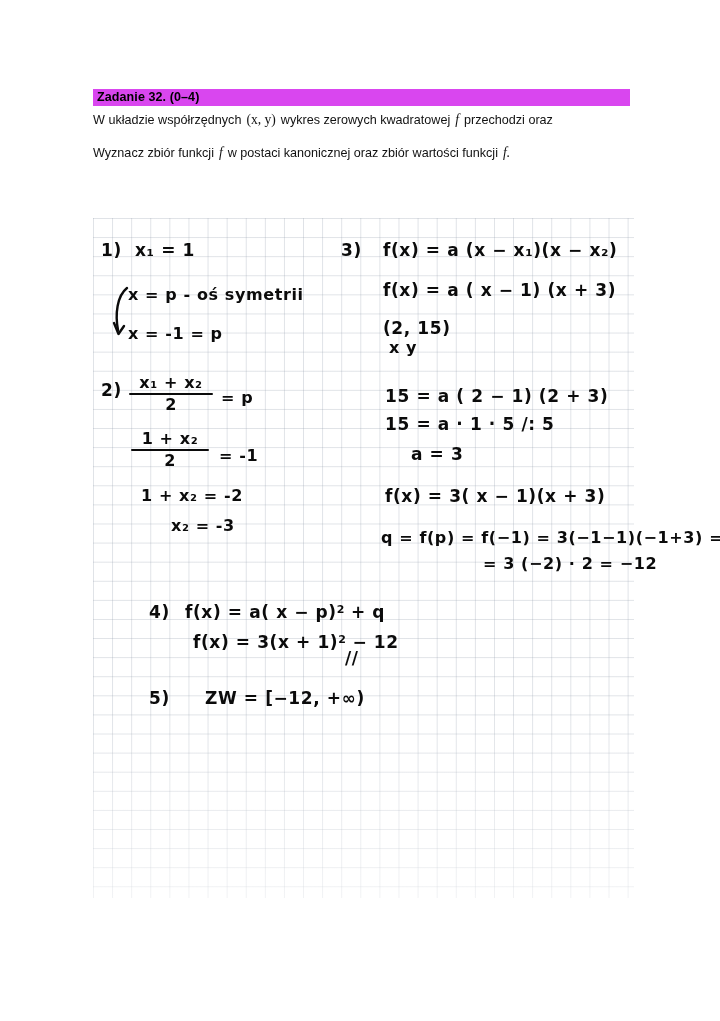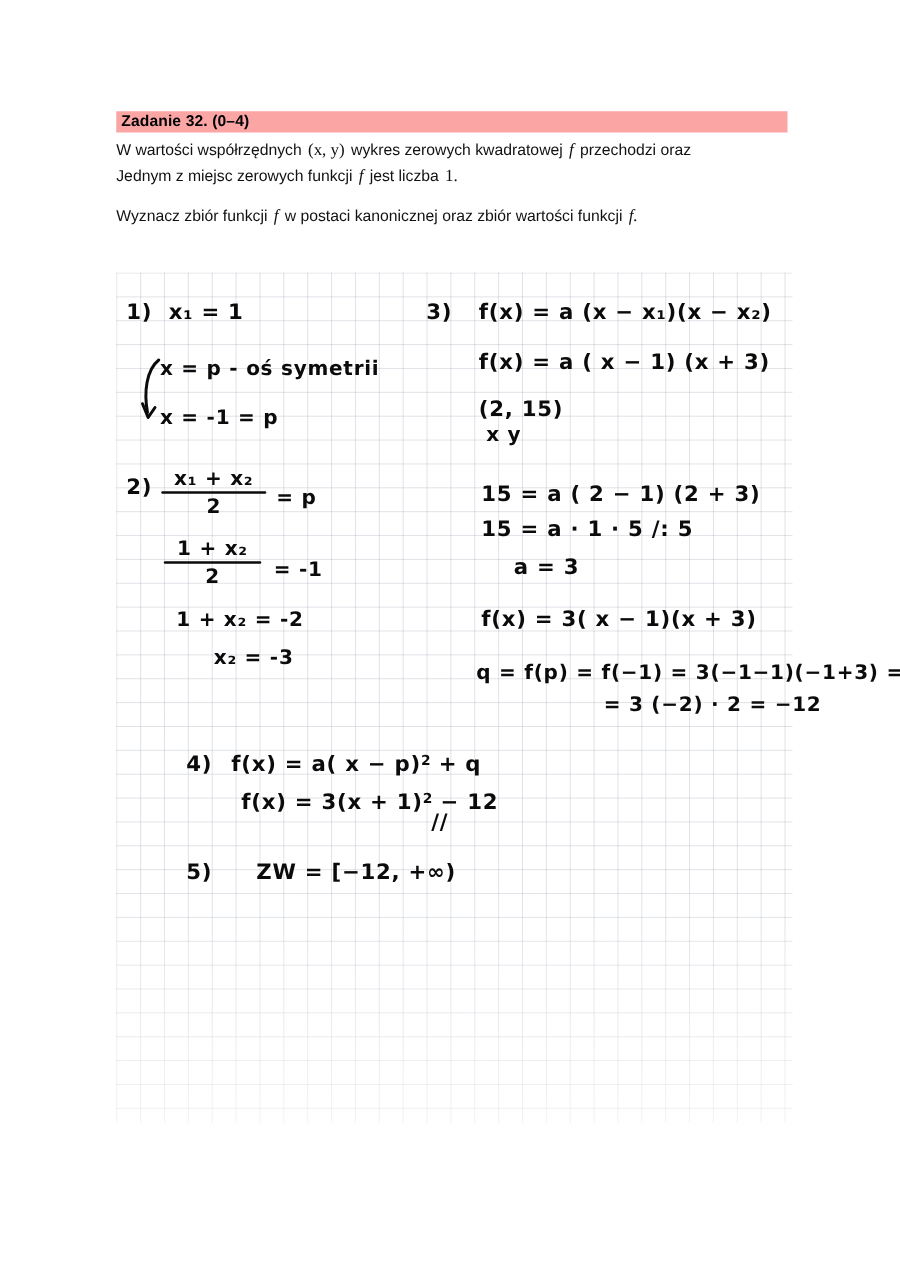--- a/index.html
+++ b/index.html
@@ -8,21 +8,21 @@
     background:#ffffff;
     font-family:"Liberation Sans", sans-serif;
     position:relative;
     overflow:hidden;
   }
   .page{position:absolute;inset:0;}
 
   
   .task-block{position:absolute;left:93px;top:89px;width:537px;}
   .task-header{
-    background:#fca5a5;
+    background:#d946ef;
     height:17px;
     line-height:17px;
     padding-left:4px;
     font-size:12.5px;
     font-weight:bold;
     color:#000;
     letter-spacing:.1px;
     white-space:nowrap;
   }
   .task-body{padding-top:4px;}
@@ -83,27 +83,24 @@
 </head>
 <body>
 
 <div class="page">
 
   <div class="task-block">
     <div class="task-header">Zadanie 32. (0–4)</div>
     <div class="task-body">
 
       <div class="task-line">
-        <span>W wartości współrzędnych</span><span class="sp"></span><span class="mn">(x, y)</span><span class="sp"></span><span>wykres zerowych kwadratowej</span><span class="sp"></span><span class="mi">f</span><span class="sp"></span><span>przechodzi oraz</span>
+        <span>W układzie współrzędnych</span><span class="sp"></span><span class="mn">(x, y)</span><span class="sp"></span><span>wykres zerowych kwadratowej</span><span class="sp"></span><span class="mi">f</span><span class="sp"></span><span>przechodzi oraz</span>
       </div>
 
 
-      <div class="task-line">
-        <span>Jednym z miejsc zerowych funkcji</span><span class="sp"></span><span class="mi">f</span><span class="sp"></span><span>jest liczba</span><span class="sp"></span><span class="mn">1.</span>
-      </div>
 
       <div class="task-line spaced">
         <span>Wyznacz zbiór funkcji</span><span class="sp"></span><span class="mi">f</span><span class="sp"></span><span>w postaci kanonicznej oraz zbiór wartości funkcji</span><span class="sp"></span><span class="mi">f.</span>
       </div>
 
     </div>
   </div>
 
   <div class="grid">
 

